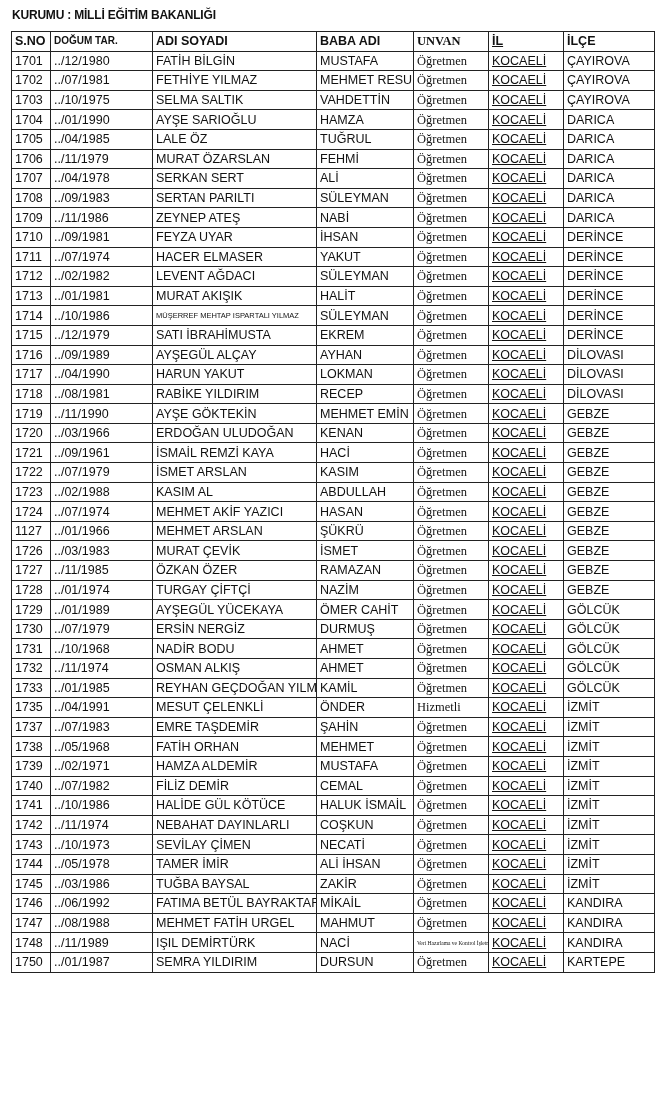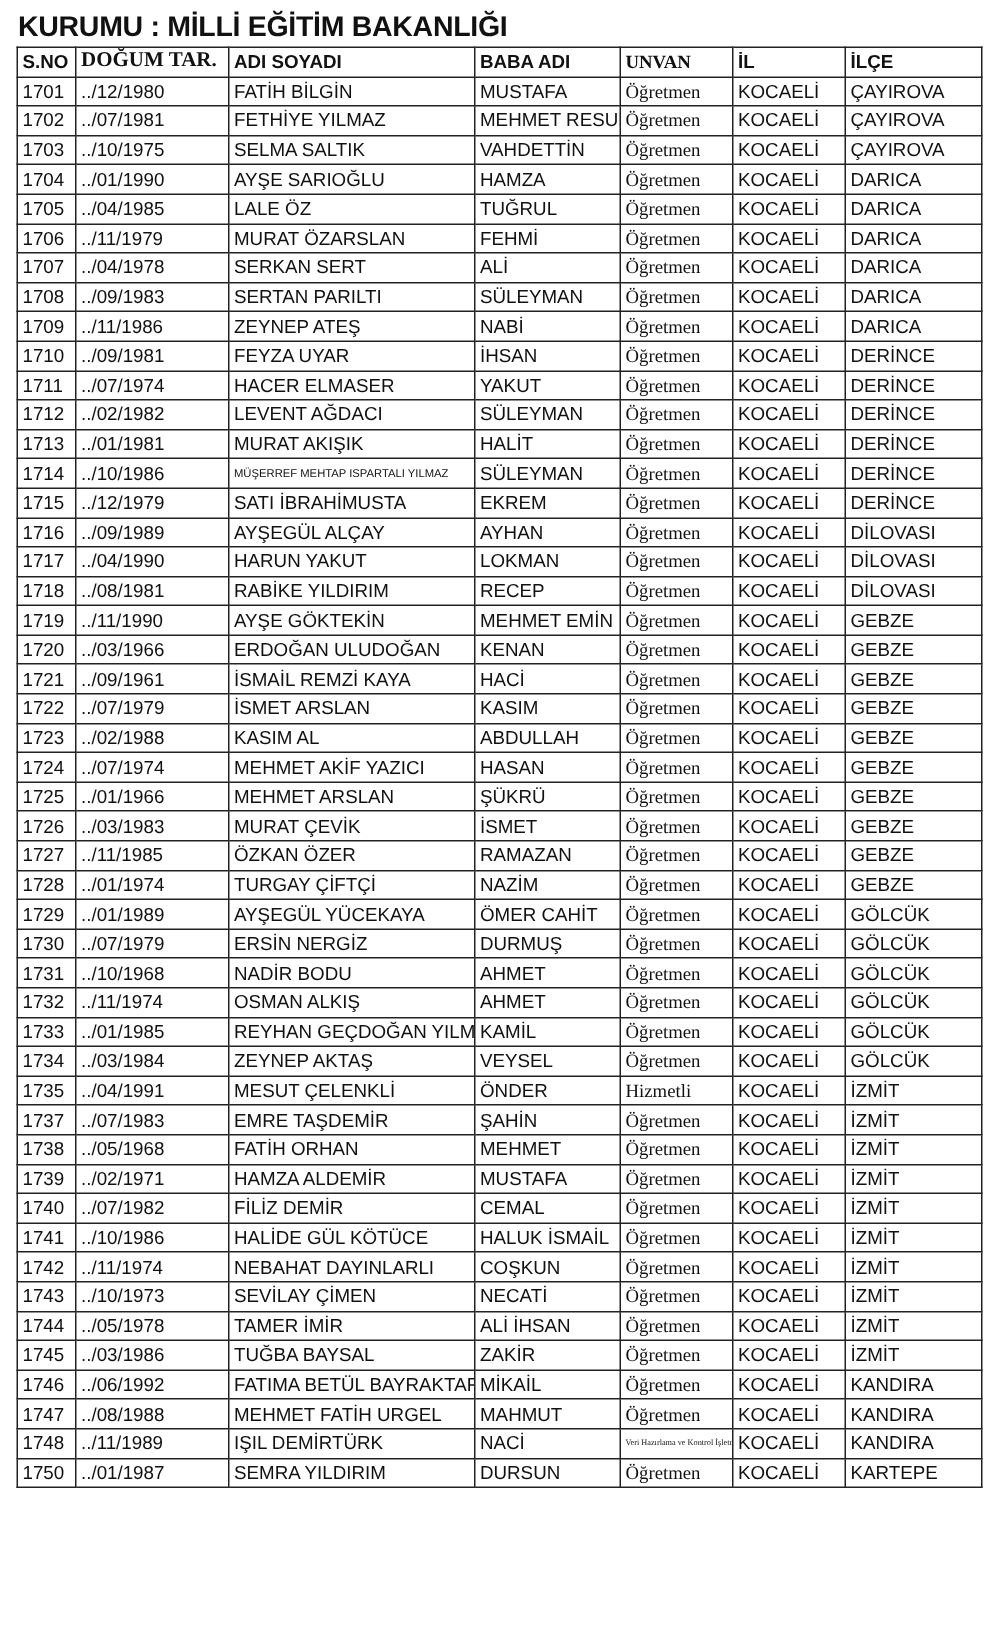--- a/index.html
+++ b/index.html
@@ -1,29 +1,29 @@
 <!DOCTYPE html>
 <html><head>
 <meta charset="utf-8">
 <style>
   html, body { margin: 0; padding: 0; background: #ffffff; }
   body { width: 660px; height: 1099px; position: relative; overflow: hidden;
          font-family: "Liberation Sans", sans-serif; color: #111; }
-  .page-title { position: absolute; left: 12px; top: 8px; font-size: 19px; font-weight: bold; letter-spacing: -0.2px; }
+  .page-title { position: absolute; left: 12px; top: 8px; font-size: 12px; font-weight: bold; letter-spacing: -0.2px; }
   table.roster { position: absolute; left: 11px; top: 31px; border-collapse: collapse; table-layout: fixed; width: 634px; }
   table.roster td, table.roster th { border: 1px solid #222; padding: 0 3px; height: 18.6px; line-height: 18px;
        font-size: 12.5px; white-space: nowrap; overflow: hidden; text-align: left; font-weight: normal; }
   table.roster th { font-weight: bold; font-size: 12.5px; }
-  table.roster th.c-dob { font-size: 14px; font-family: Liberation Serif, serif; }
+  table.roster th.c-dob { font-size: 10px; }
   .c-no { width: 33px; text-align: center; padding-right: 2px !important; }
   .c-dob { width: 95px; }
   .c-name { width: 157px; }
   .c-father { width: 90px; }
   .c-title { width: 68px; font-family: Liberation Serif, serif; }
-  .c-il { width: 68px; }
+  .c-il { width: 68px; text-decoration: underline; }
   .c-ilce { width: 84px; }
   td.small-name { font-size: 7.5px !important; }
   td.small-title { font-size: 5.5px !important; }
 </style>
 </head>
 <body>
 
 <div class="page-title">KURUMU : MİLLİ EĞİTİM BAKANLIĞI</div>
 
 <table class="roster">
@@ -249,21 +249,21 @@
       <tr>
         <td class="c-no">1724</td>
         <td class="c-dob">../07/1974</td>
         <td class="c-name">MEHMET AKİF YAZICI</td>
         <td class="c-father">HASAN</td>
         <td class="c-title">Öğretmen</td>
         <td class="c-il">KOCAELİ</td>
         <td class="c-ilce">GEBZE</td>
       </tr>
       <tr>
-        <td class="c-no">1725</td>
+        <td class="c-no">1127</td>
         <td class="c-dob">../01/1966</td>
         <td class="c-name">MEHMET ARSLAN</td>
         <td class="c-father">ŞÜKRÜ</td>
         <td class="c-title">Öğretmen</td>
         <td class="c-il">KOCAELİ</td>
         <td class="c-ilce">GEBZE</td>
       </tr>
       <tr>
         <td class="c-no">1726</td>
         <td class="c-dob">../03/1983</td>
@@ -325,29 +325,20 @@
         <td class="c-father">AHMET</td>
         <td class="c-title">Öğretmen</td>
         <td class="c-il">KOCAELİ</td>
         <td class="c-ilce">GÖLCÜK</td>
       </tr>
       <tr>
         <td class="c-no">1733</td>
         <td class="c-dob">../01/1985</td>
         <td class="c-name">REYHAN GEÇDOĞAN YILMAZ</td>
         <td class="c-father">KAMİL</td>
-        <td class="c-title">Öğretmen</td>
-        <td class="c-il">KOCAELİ</td>
-        <td class="c-ilce">GÖLCÜK</td>
-      </tr>
-      <tr>
-        <td class="c-no">1734</td>
-        <td class="c-dob">../03/1984</td>
-        <td class="c-name">ZEYNEP AKTAŞ</td>
-        <td class="c-father">VEYSEL</td>
         <td class="c-title">Öğretmen</td>
         <td class="c-il">KOCAELİ</td>
         <td class="c-ilce">GÖLCÜK</td>
       </tr>
       <tr>
         <td class="c-no">1735</td>
         <td class="c-dob">../04/1991</td>
         <td class="c-name">MESUT ÇELENKLİ</td>
         <td class="c-father">ÖNDER</td>
         <td class="c-title">Hizmetli</td>

